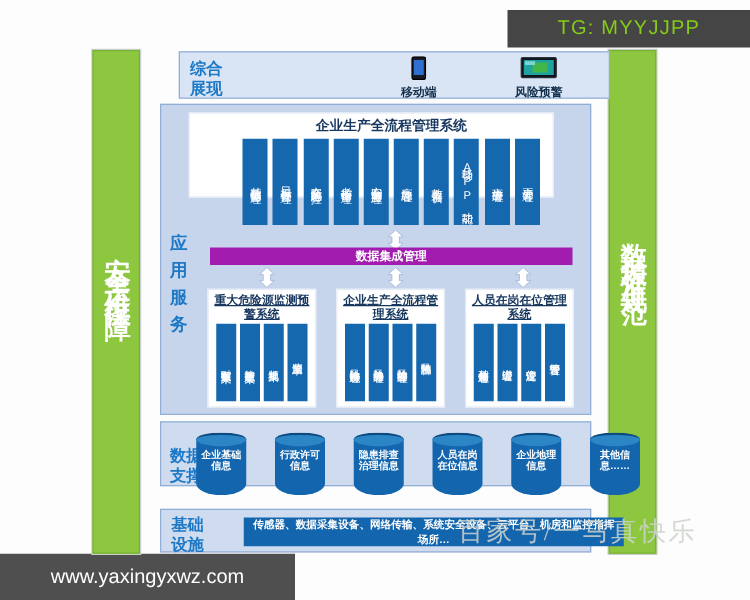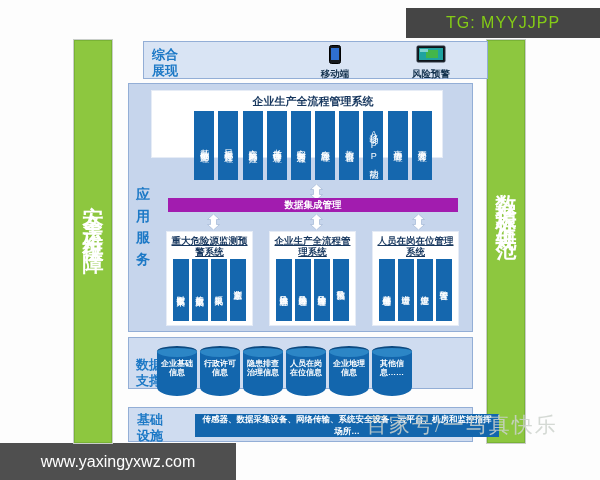--- a/index.html
+++ b/index.html
@@ -48,21 +48,21 @@
   .sub-title { color:#17375e; font-weight:bold; font-size:9.5px; text-align:center; line-height:1.2;
                padding-top:3px; height:27px;text-decoration:underline; }
   .sub-row { display:flex; justify-content:space-evenly; padding:0 3px; }
   .smod { width:16px; height:62px; background:#1567ae; display:flex; align-items:center; justify-content:center; }
   .smod span { writing-mode:vertical-rl; text-orientation:upright; color:#ffffff; font-size:8.5px;
                line-height:1; letter-spacing:0.5px; }
 
   
   .panel.data { top:337px; height:52px; }
   .data .sec-label { left:7px; top:19px; }
-  .cyl-row { position:absolute; left:28px; top:8px; display:flex; gap:3px; }
+  .cyl-row { position:absolute; left:28px; top:8px; display:flex; gap:23px; }
   .cyl { position:relative; width:40px; height:50px; }
   .cyl-body { position:absolute; left:0; right:0; top:5px; bottom:0; background:#1366ad;
               border-radius:0 0 50% 50% / 0 0 9px 9px; }
   .cyl-top { position:absolute; left:0; right:0; top:0; height:11px; background:#2c86c6;
              border-radius:50%; border-top:2px solid #0d4a80; }
   .cyl-label { position:absolute; top:13px; left:3px; right:3px; color:#ffffff; font-size:8px;
                font-weight:bold; line-height:1.15; text-align:center; }
 
   
   .panel.infra { top:407px; height:35px; }

